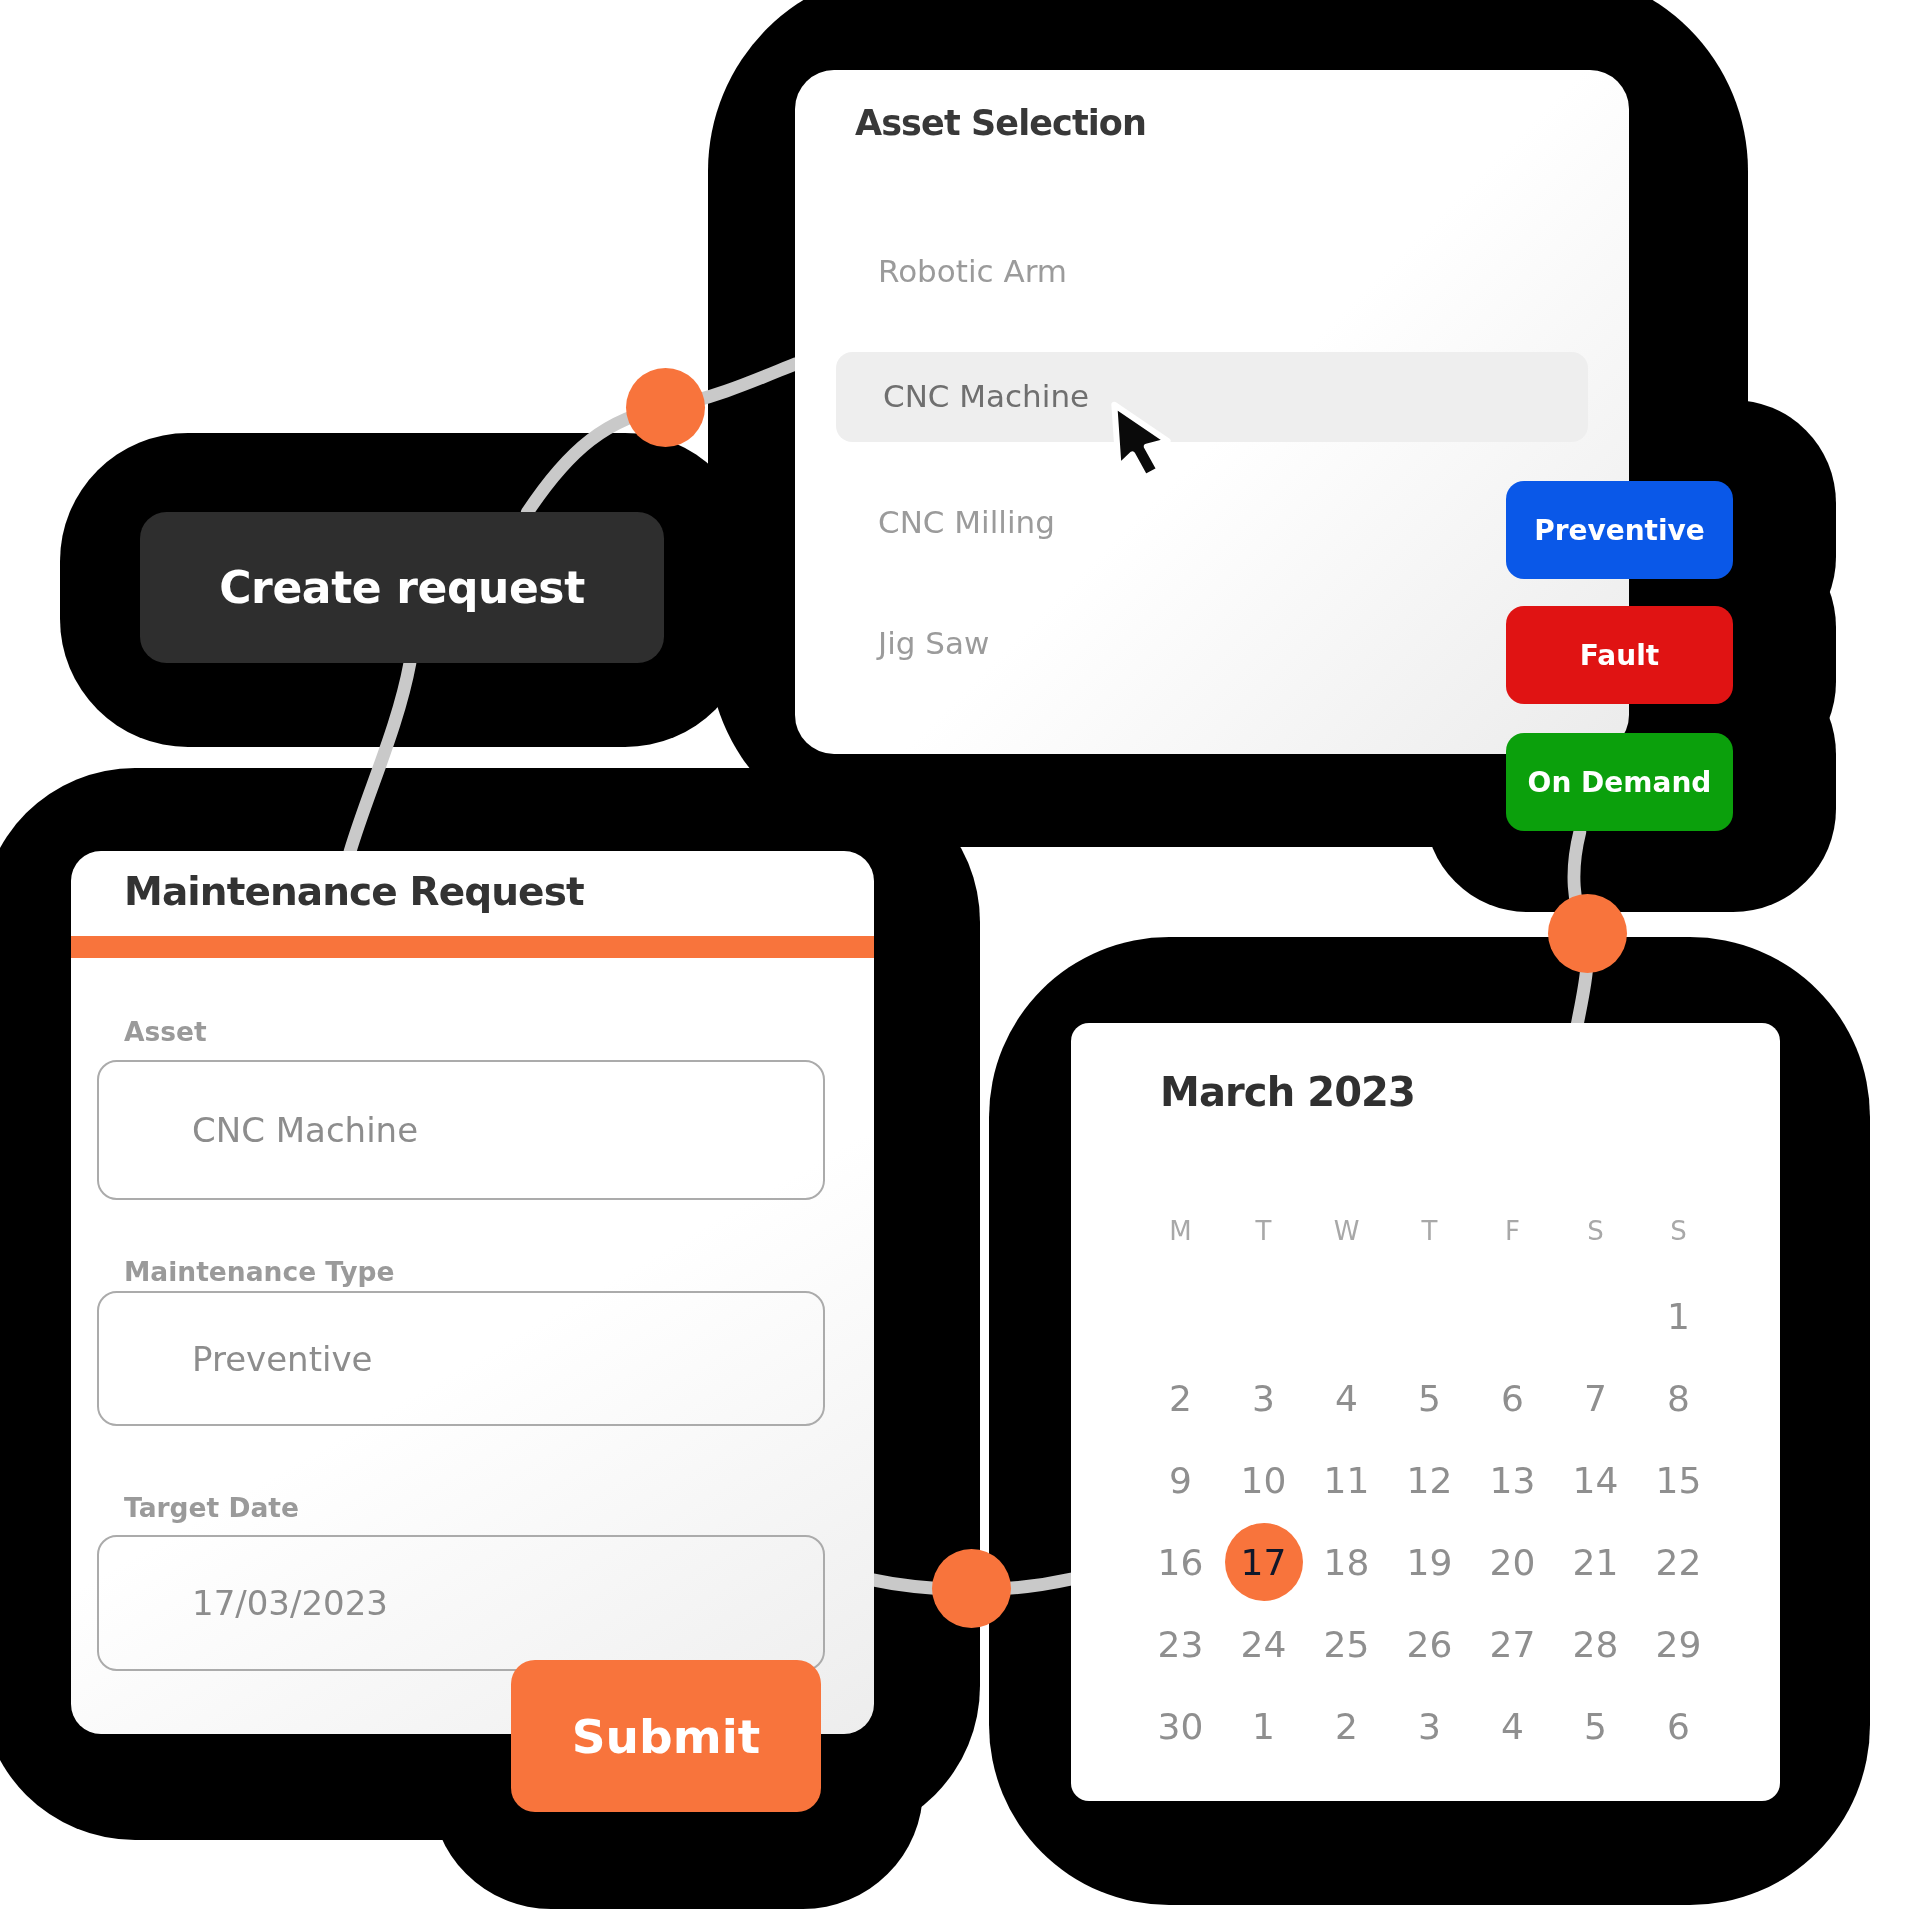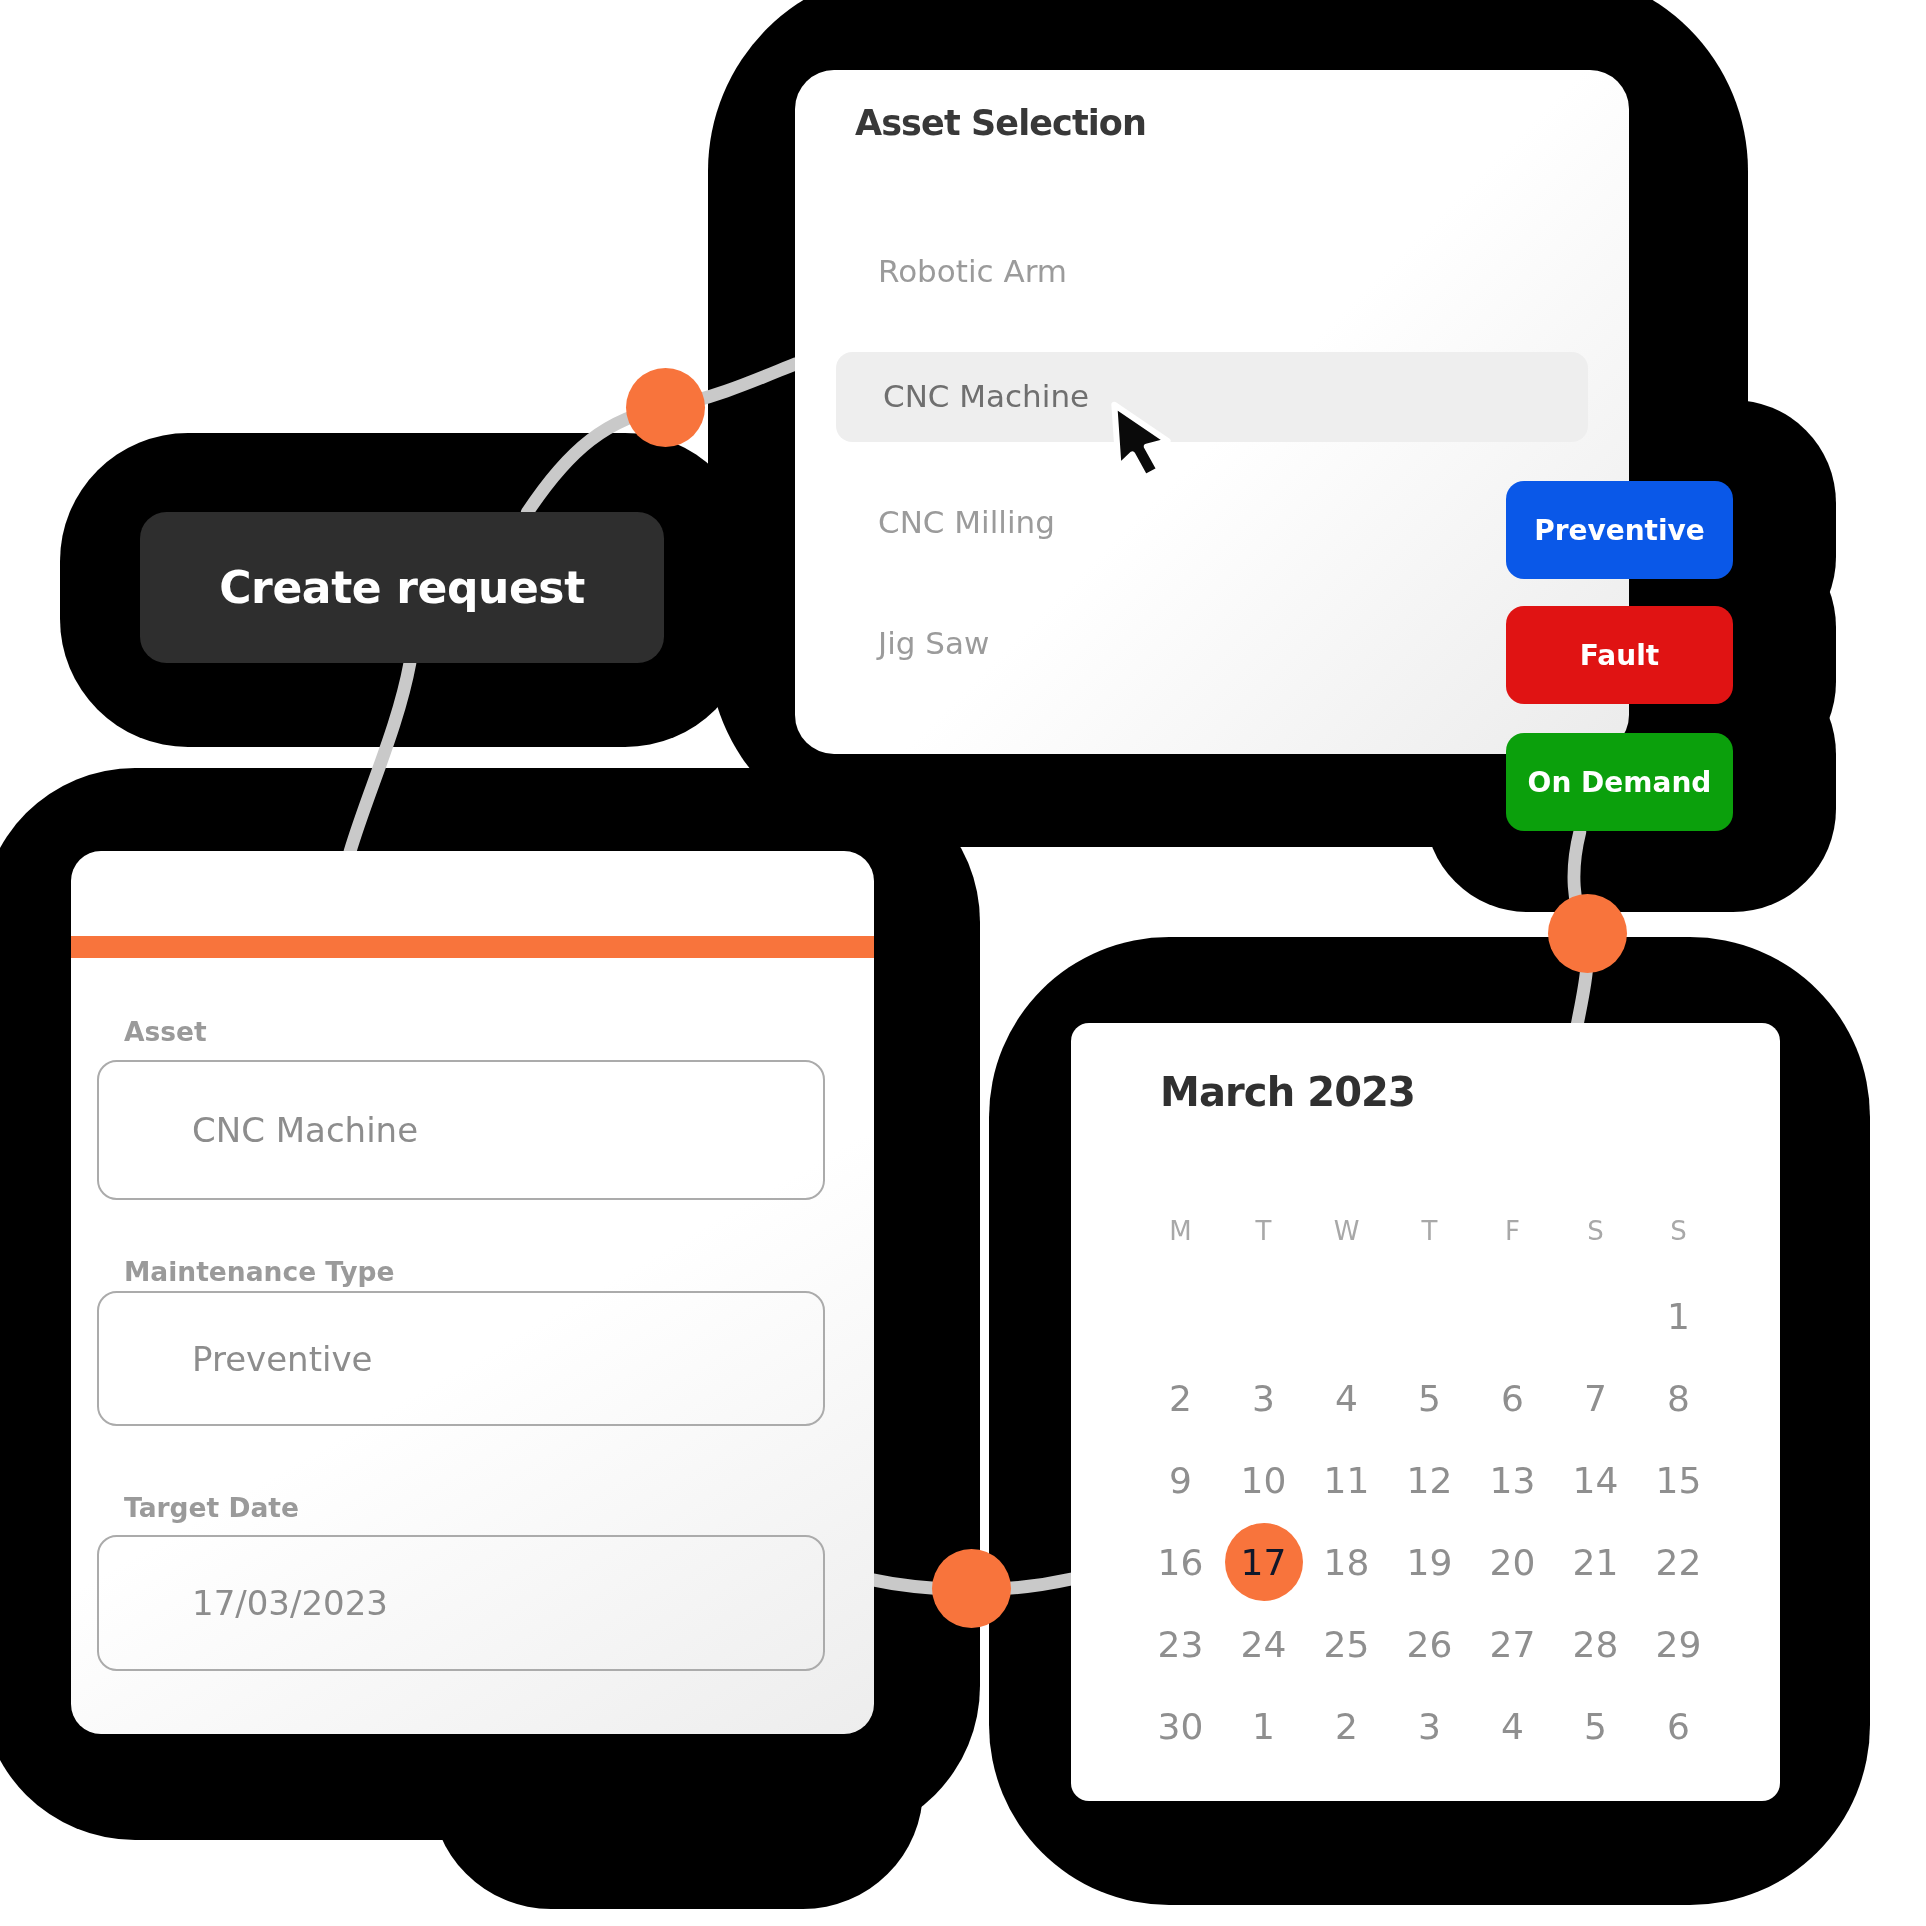--- a/index.html
+++ b/index.html
@@ -116,38 +116,42 @@
     <span>Preventive</span>
   </div>
   <div class="badge red">
     <span>Fault</span>
   </div>
   <div class="badge green">
     <span>On Demand</span>
   </div>
 
   <div class="card form-panel">
+    <div class="form-title">Maintenance Request</div>
     <div class="form-bar"></div>
 
     <div class="f-label" style="top:165px;">Asset</div>
     <div class="f-input" style="top:209px;height:140px;">
       <span class="f-value">CNC Machine</span>
     </div>
 
     <div class="f-label" style="top:405px;">Maintenance Type</div>
     <div class="f-input" style="top:440px;height:135px;">
       <span class="f-value">Preventive</span>
     </div>
 
     <div class="f-label" style="top:641px;">Target Date</div>
     <div class="f-input" style="top:684px;height:136px;">
       <span class="f-value">17/03/2023</span>
     </div>
   </div>
 
+  <div class="submit-btn">
+    <span>Submit</span>
+  </div>
 
   <div class="card cal-panel">
     <div class="cal-title">March 2023</div>
 
     <div class="cal-head">
       <span>M</span>
       <span>T</span>
       <span>W</span>
       <span>T</span>
       <span>F</span>

